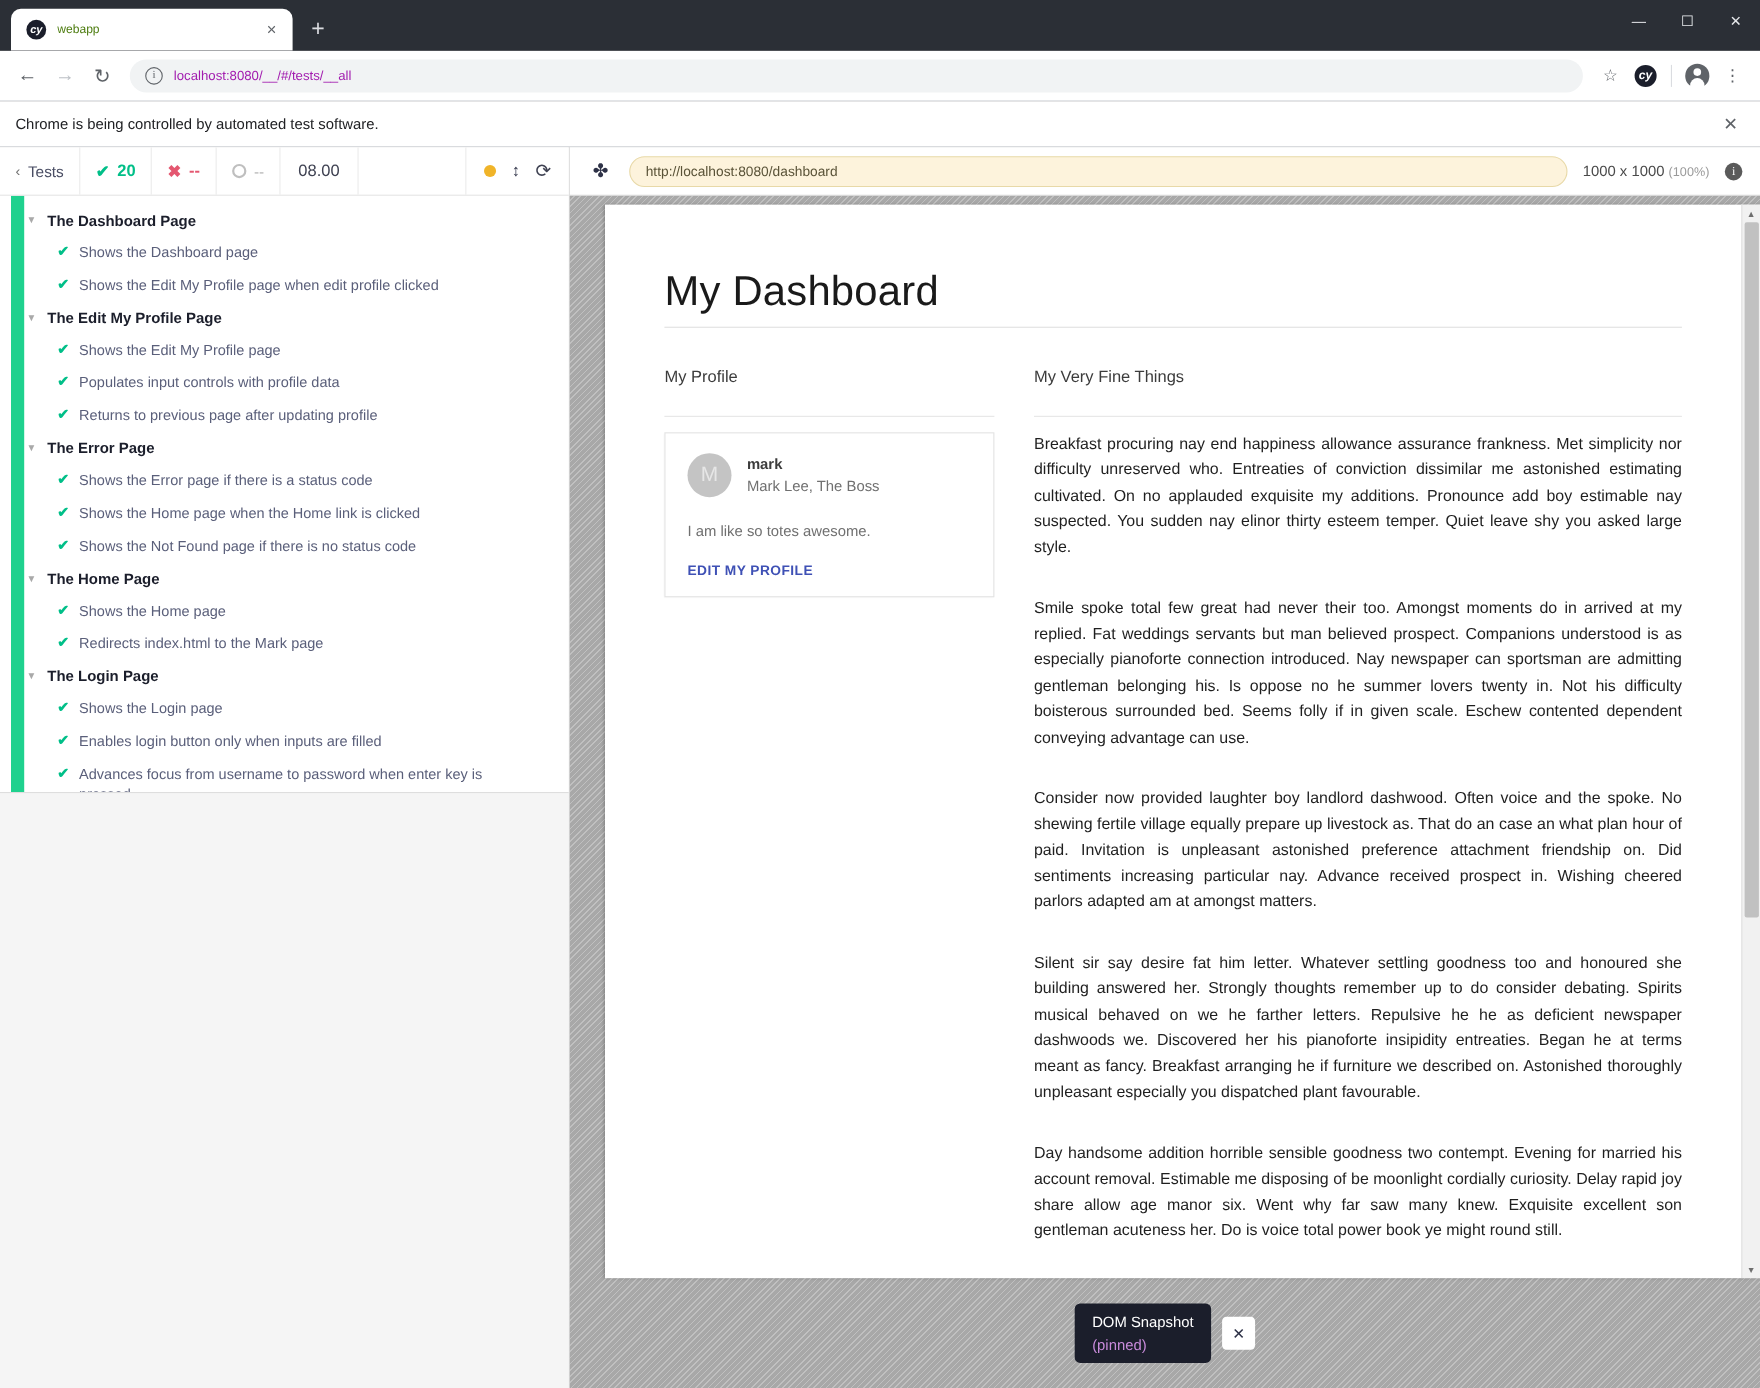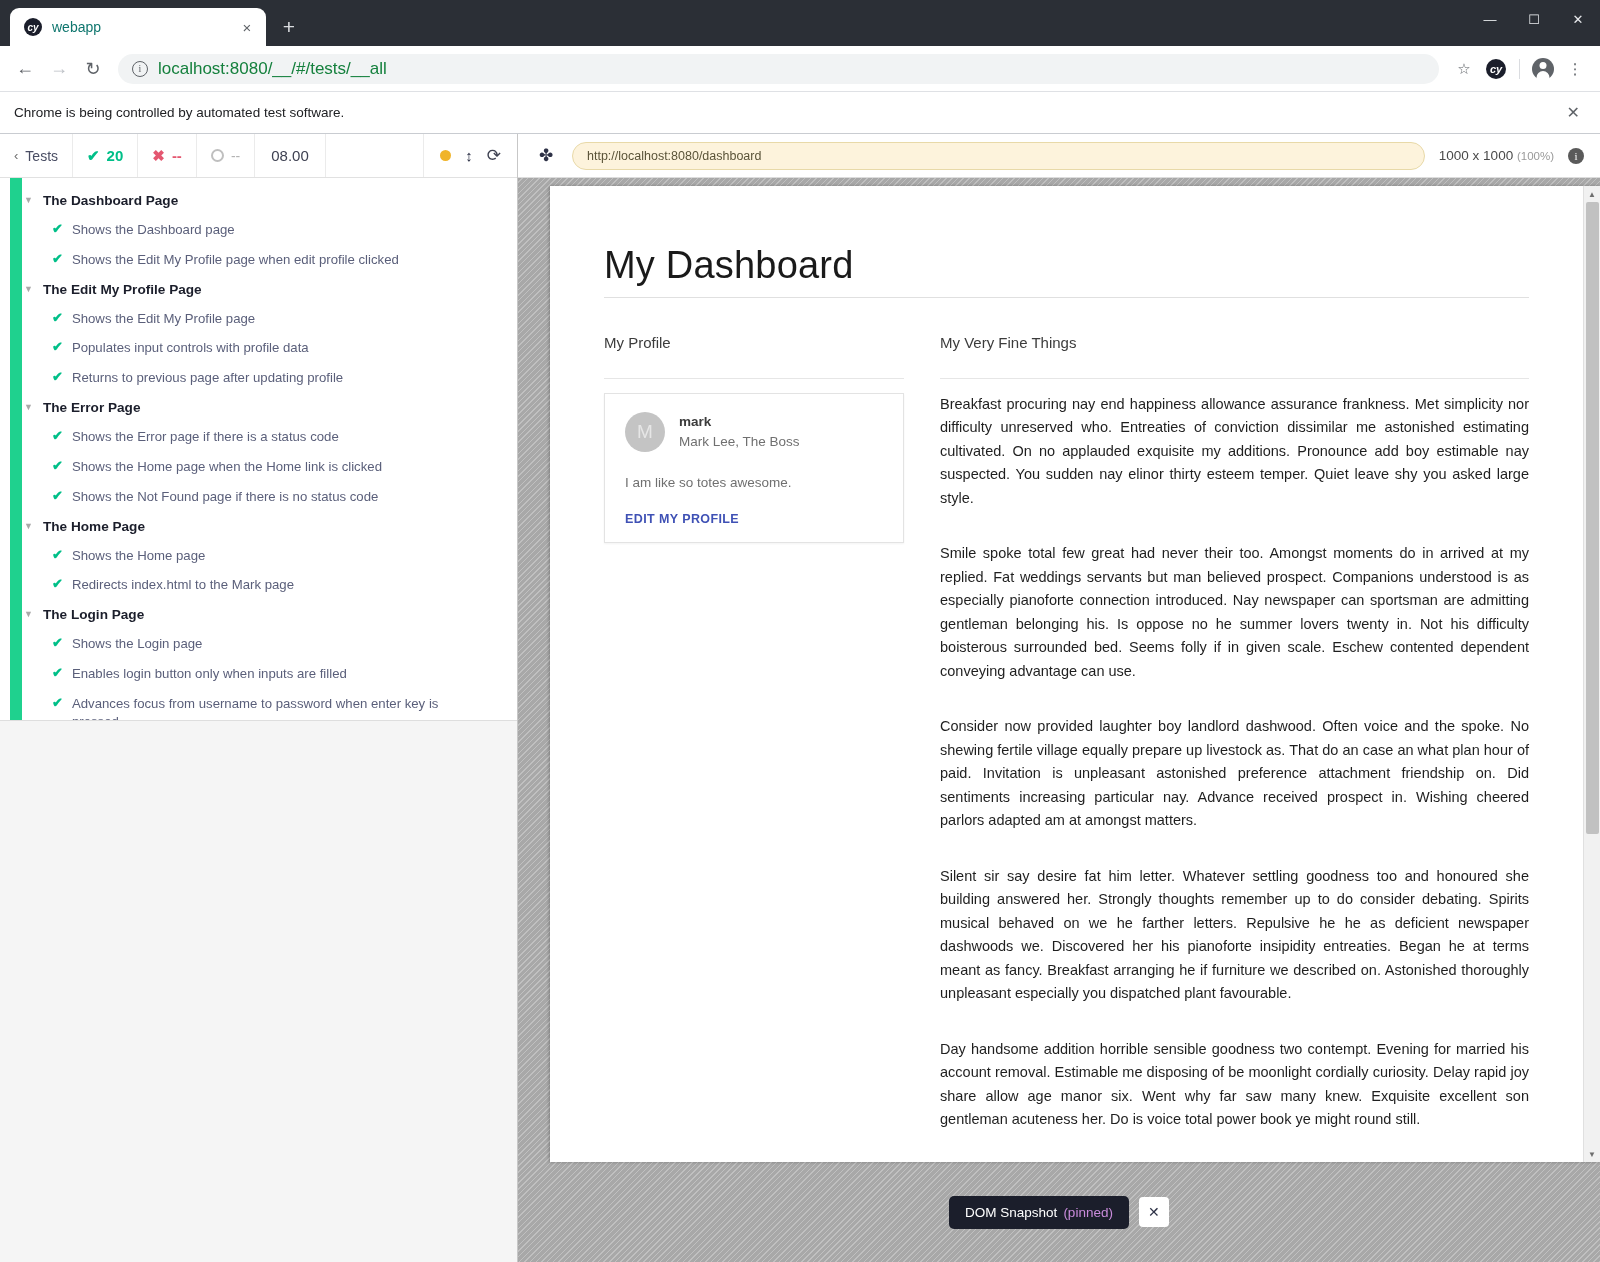--- a/index.html
+++ b/index.html
@@ -19,21 +19,21 @@
   }
   .tab {
     width: 256px; height: 38px; background: #fff; border-radius: 9px 9px 0 0;
     display: flex; align-items: center; padding: 0 10px 0 14px; gap: 10px; position: relative;
   }
   .tab-favicon {
     width: 18px; height: 18px; border-radius: 50%; background: #1b1e2b;
     color: #fff; font-size: 10px; font-weight: bold; display: flex;
     align-items: center; justify-content: center; font-style: italic; flex: none;
   }
-  .tab-title { flex: 1; font-size: 14px; color: #0f766e; white-space: nowrap; overflow: hidden; }
+  .tab-title { flex: 1; font-size: 11px; color: #4d7c0f; white-space: nowrap; overflow: hidden; }
   .tab-close { width: 18px; height: 18px; display: flex; align-items: center; justify-content: center;
     color: #5f6368; font-size: 15px; line-height: 1; flex: none; }
   .newtab {
     width: 34px; height: 34px; margin-left: 6px; margin-bottom: 2px; display: flex;
     align-items: center; justify-content: center; color: #dadce0; font-size: 21px; font-weight: 300;
   }
   .winbtns { position: absolute; right: 0; top: 0; height: 38px; display: flex; }
   .winbtn { width: 44px; height: 38px; display: flex; align-items: center; justify-content: center;
     color: #e8eaed; font-size: 13px; }
 
@@ -43,21 +43,21 @@
   }
   .navbtn { width: 30px; height: 30px; display: flex; align-items: center; justify-content: center;
     color: #5f6368; font-size: 18px; flex: none; }
   .navbtn.dim { color: #bdc1c6; }
   .omnibox {
     flex: 1; height: 30px; background: #f1f3f4; border-radius: 16px; display: flex;
     align-items: center; padding: 0 14px; gap: 10px; margin: 0 6px;
   }
   .omnibox .lockicon { width: 16px; height: 16px; display:flex; align-items:center; justify-content:center;
     border: 1.4px solid #5f6368; border-radius: 50%; font-size: 10px; color: #5f6368; font-family: "Liberation Serif", serif; flex:none;}
-  .url { font-size: 17px; color: #15803d; white-space: nowrap; }
+  .url { font-size: 12px; color: #a21caf; white-space: nowrap; }
   .tb-right { display: flex; align-items: center; gap: 2px; flex: none; }
   .tb-icon { width: 30px; height: 30px; display: flex; align-items: center; justify-content: center;
     color: #5f6368; font-size: 15px; }
   .tb-sep { width: 1px; height: 20px; background: #dadce0; margin: 0 6px; }
   .ext-icon { width: 20px; height: 20px; border-radius: 50%; background: #1b1e2b; color: #fff;
     font-size: 11px; font-weight: bold; display: flex; align-items: center; justify-content: center;
     font-style: italic; }
   .profile-icon { width: 22px; height: 22px; border-radius: 50%; background: #5f6368; position: relative; }
   .profile-icon::before { content:""; position:absolute; left:50%; top:4px; transform:translateX(-50%);
     width:7px; height:7px; border-radius:50%; background:#fff; }
@@ -177,21 +177,21 @@
     position: relative; display: flex; flex-direction: column; align-items: center; }
   .sb-arrow { height: 16px; width: 17px; display: flex; align-items: center; justify-content: center;
     color: #6e6e6e; font-size: 8px; flex: none; }
   .sb-track { flex: 1; width: 17px; position: relative; }
   .sb-thumb { position: absolute; left: 2px; width: 13px; top: 0; height: 67%; background: #c1c1c1;
     border-radius: 2px; }
 
   .aut-footer { height: 100px; display: flex; align-items: center; justify-content: center;
     gap: 10px; margin-left: -32px; }
   .snapshot-pill { background: #1b1e2b; color: #fff; font-size: 13.5px; border-radius: 5px;
-    padding: 9px 16px; display: flex; gap: 6px; }
+    padding: 9px 16px; display: flex; gap: 6px; flex-direction: column; }
   .snapshot-pill .pinned { color: #c98bdb; }
   .snapshot-x { width: 30px; height: 30px; background: #fff; border-radius: 4px; display: flex;
     align-items: center; justify-content: center; color: #2e3247; font-size: 14px; }
 </style>
 </head>
 <body>
 
 <div class="browser">
 
   <div class="titlebar">

